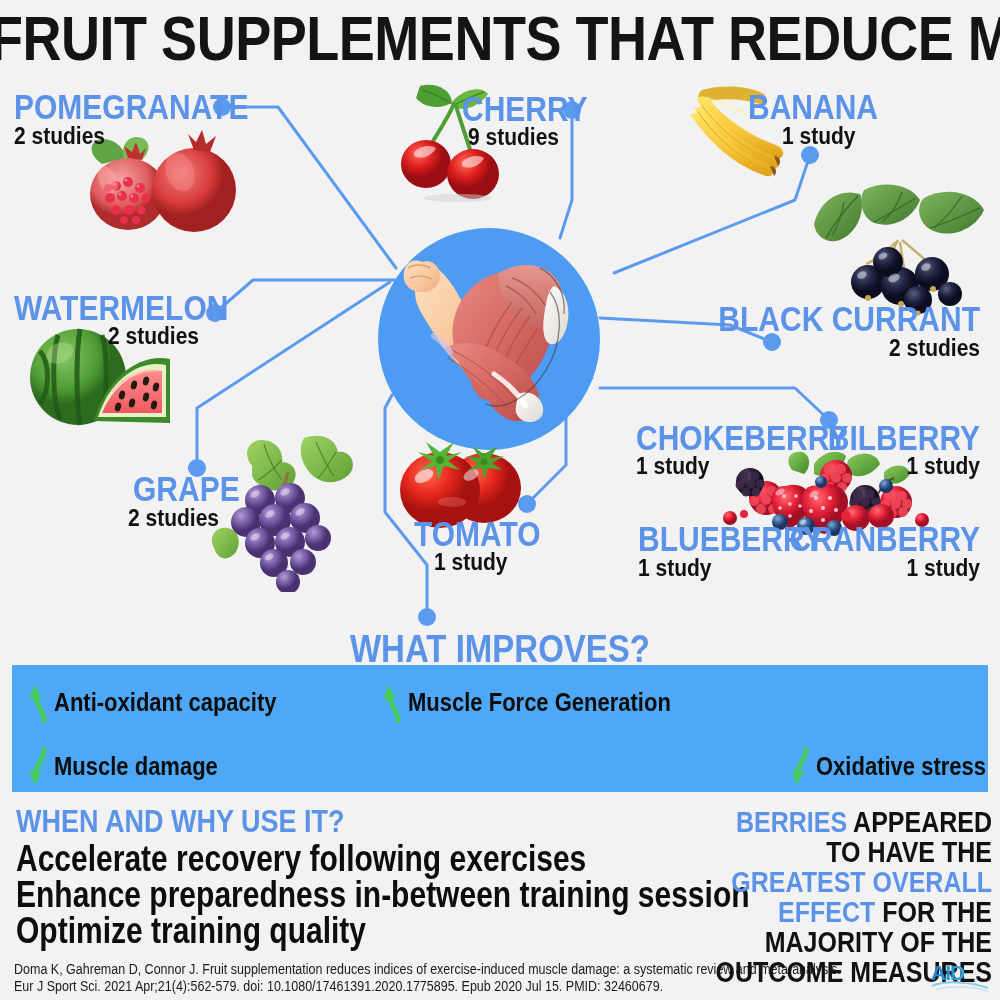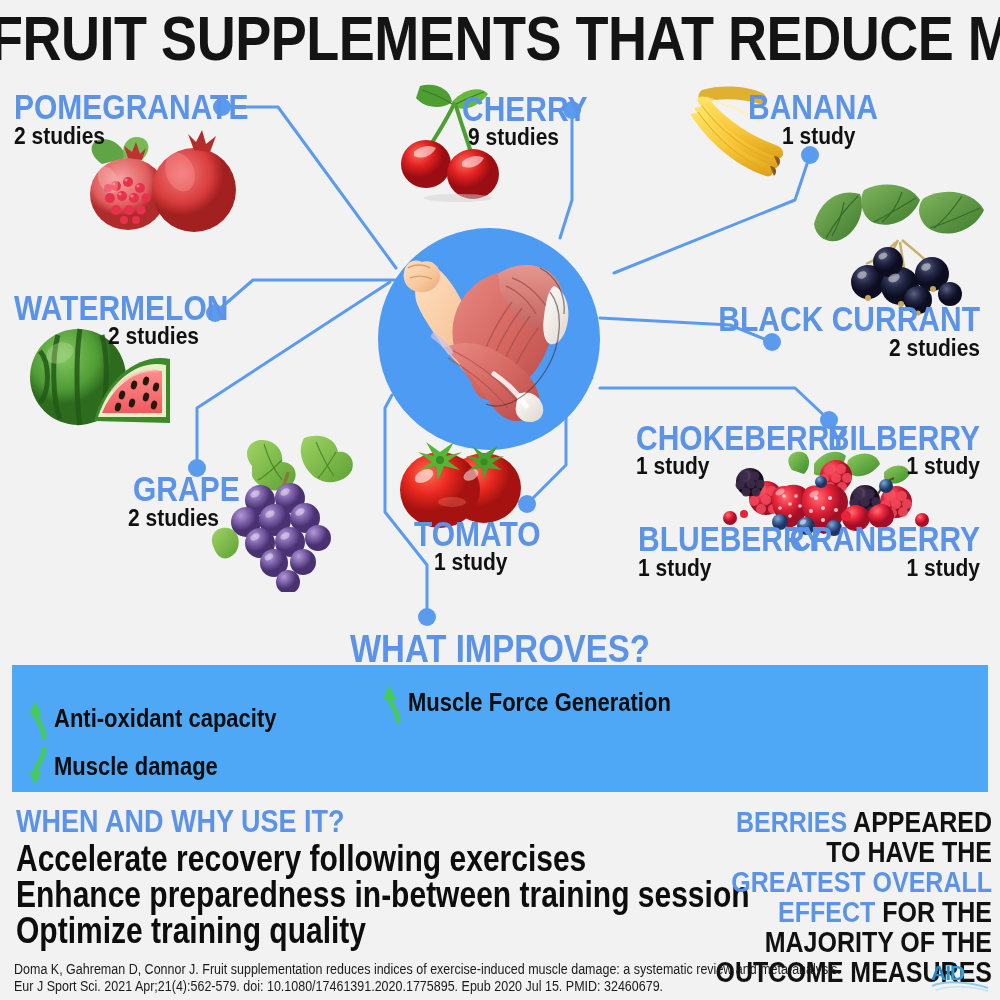--- a/index.html
+++ b/index.html
@@ -666,21 +666,21 @@
   <div class="node-label" style="left:638px; top:524px;">BLUEBERRY</div>
   <div class="node-studies" style="left:638px; top:557px;">1 study</div>
 
   <div class="node-label ralign" style="right:20px; top:524px;">CRANBERRY</div>
   <div class="node-studies ralign" style="right:20px; top:557px;">1 study</div>
 
   <div id="what-improves">WHAT IMPROVES?</div>
 
   <div id="benefits">
 
-    <div class="benefit" style="left:18px; top:34px;align-items:center;">
+    <div class="benefit" style="left:18px; top:18px;align-items:center;">
       <svg class="arrow" viewBox="0 0 20 40">
         <path d="M14,38 C14,26 5,22 5,12" stroke="#46c95f" stroke-width="5" fill="none" stroke-linecap="round"></path>
         <path d="M5,2 L12,16 L-1,16 Z" fill="#46c95f"></path>
       </svg>
       <span class="btext">Anti-oxidant capacity</span>
     </div>
 
     <div class="benefit" style="left:372px; top:18px;text-align:right;">
       <svg class="arrow" viewBox="0 0 20 40">
         <path d="M14,38 C14,26 5,22 5,12" stroke="#46c95f" stroke-width="5" fill="none" stroke-linecap="round"></path>
@@ -692,20 +692,27 @@
 
     <div class="benefit" style="left:18px; top:82px;">
       <svg class="arrow" viewBox="0 0 20 40">
         <path d="M14,2 C14,14 5,18 5,28" stroke="#46c95f" stroke-width="5" fill="none" stroke-linecap="round"></path>
         <path d="M5,38 L12,24 L-1,24 Z" fill="#46c95f"></path>
       </svg>
       <span class="btext">Muscle damage</span>
     </div>
 
 
+    <div class="benefit" style="left:780px; top:82px;">
+      <svg class="arrow" viewBox="0 0 20 40">
+        <path d="M14,2 C14,14 5,18 5,28" stroke="#46c95f" stroke-width="5" fill="none" stroke-linecap="round"></path>
+        <path d="M5,38 L12,24 L-1,24 Z" fill="#46c95f"></path>
+      </svg>
+      <span class="btext">Oxidative stress</span>
+    </div>
 
   </div>
 
   <div id="when-why-title">WHEN AND WHY USE IT?</div>
   <div class="when-line" style="top:844px;">Accelerate recovery following exercises</div>
   <div class="when-line" style="top:880px;">Enhance preparedness in-between training session</div>
   <div class="when-line" style="top:916px;">Optimize training quality</div>
 
   <div id="conclusion">
     <span class="hl">BERRIES</span><span> APPEARED TO </span><span>HAVE THE </span><span class="hl">GREATEST</span><span> </span><span class="hl">OVERALL EFFECT</span><span> FOR </span><span>THE MAJORITY OF THE OUTCOME MEASURES</span>

